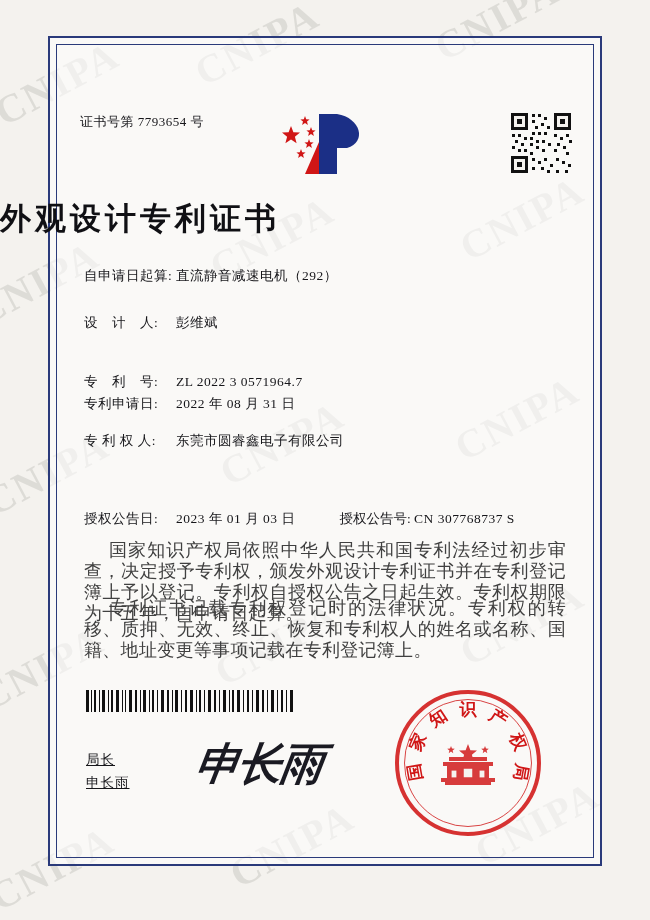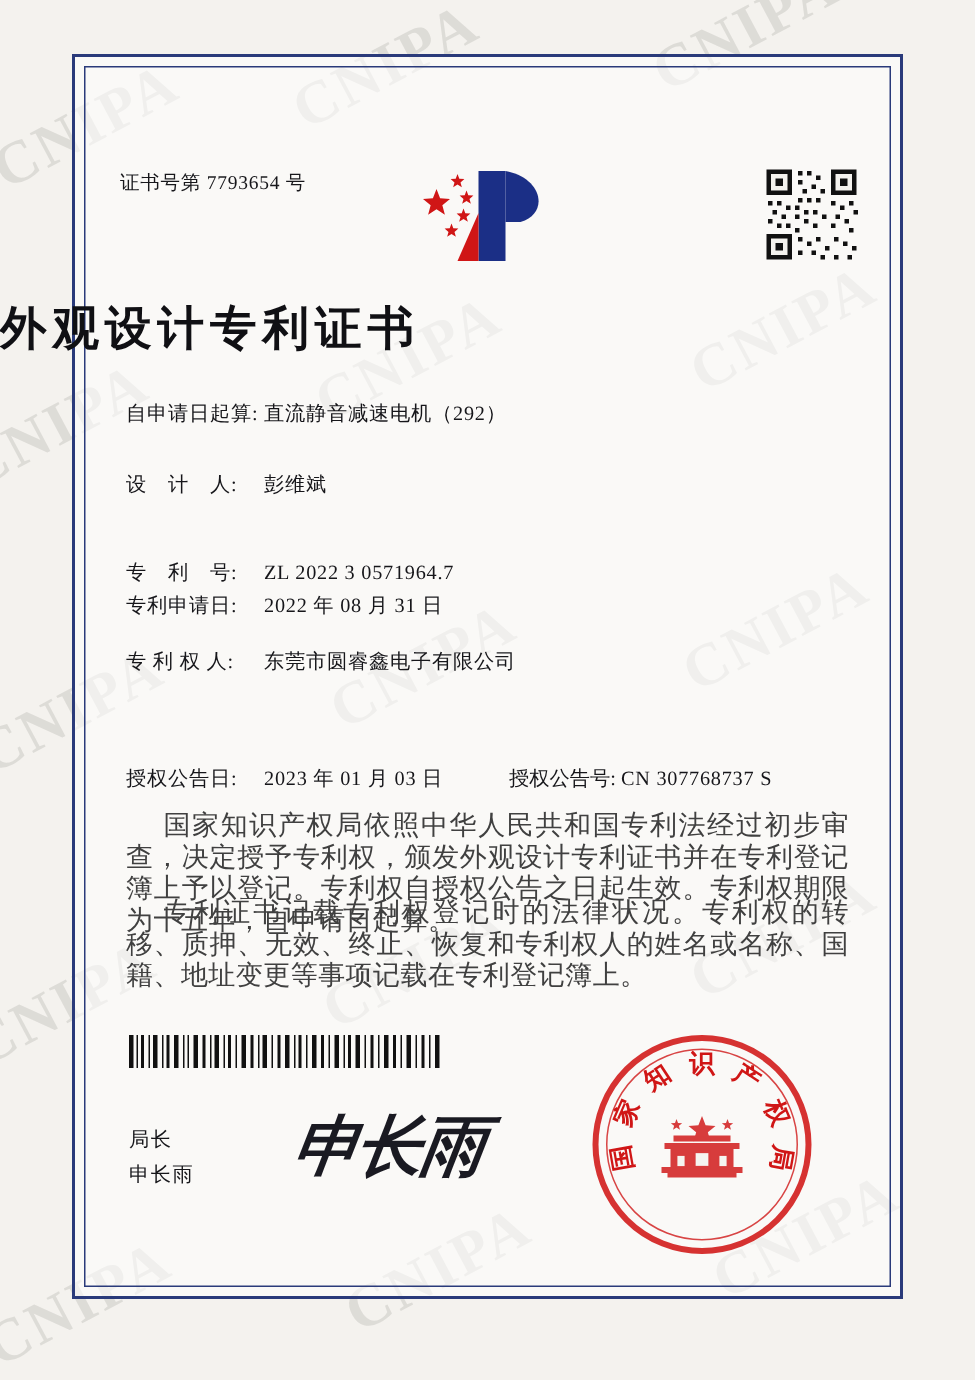--- a/index.html
+++ b/index.html
@@ -147,20 +147,21 @@
 
   
   #sig-label {
     position: absolute;
     left: 86px;
     top: 748px;
     font-size: 13.5px;
     line-height: 23px;
     color: #16161a;
     letter-spacing: 1px;
+    text-decoration: underline;
   }
   #sig-script {
     position: absolute;
     left: 196px;
     top: 735px;
     font-size: 44px;
     font-family: "DejaVu Serif", serif;
     font-style: italic;
     font-weight: bold;
     color: #1a1a22;

